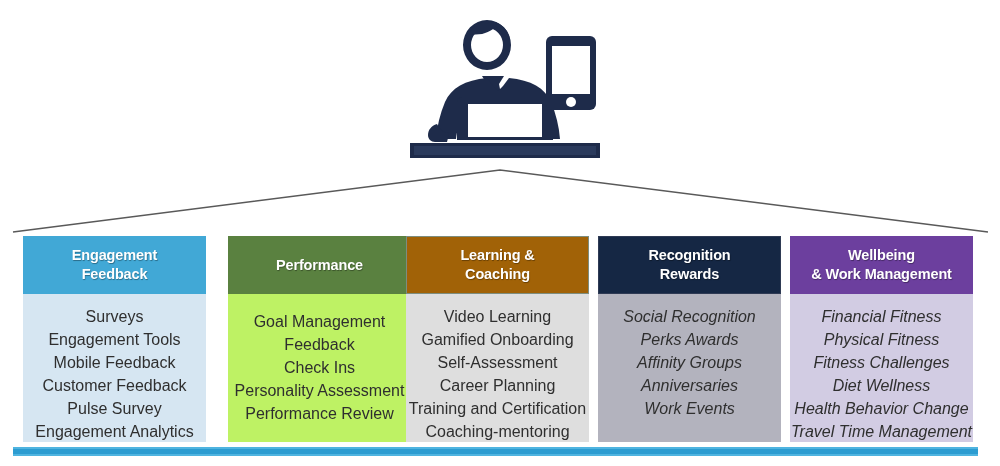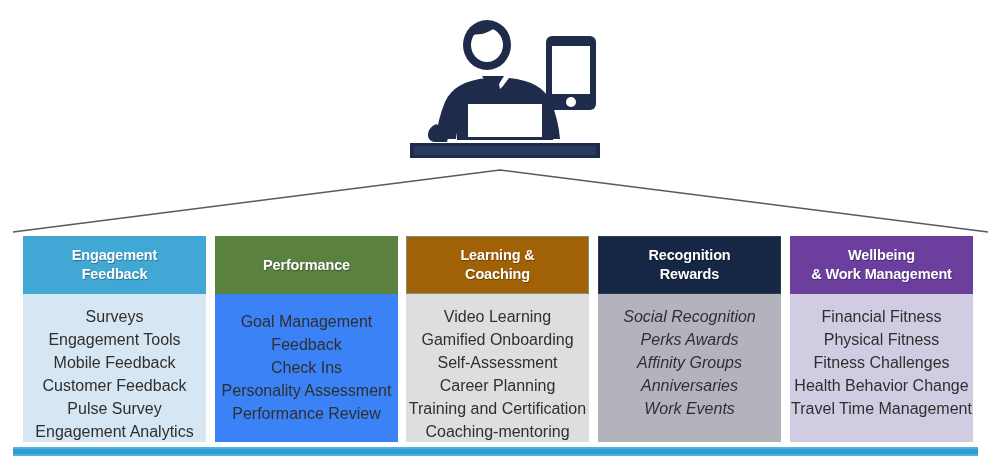--- a/index.html
+++ b/index.html
@@ -158,27 +158,27 @@
       <div class="pillar-body" style="background:#D6E6F2;">
         <span class="item">Surveys</span>
         <span class="item">Engagement Tools</span>
         <span class="item">Mobile Feedback</span>
         <span class="item">Customer Feedback</span>
         <span class="item">Pulse Survey</span>
         <span class="item">Engagement Analytics</span>
       </div>
     </div>
 
-    <div class="pillar" style="left:215px; width:183px;">
+    <div class="pillar" style="left:228px; width:183px;">
       <div class="pillar-header" style="background:#5A8140; border:1px solid #5A8140;">
         <span>
           <span>Performance</span>
         </span>
       </div>
-      <div class="pillar-body" style="background:#3b82f6; padding-top:16px;">
+      <div class="pillar-body" style="background:#bef264; padding-top:16px;">
         <span class="item">Goal Management</span>
         <span class="item">Feedback</span>
         <span class="item">Check Ins</span>
         <span class="item">Personality Assessment</span>
         <span class="item">Performance Review</span>
       </div>
     </div>
 
     <div class="pillar" style="left:406px; width:183px;">
       <div class="pillar-header" style="background:#a16207; border:1px solid #7D8D7F;">
@@ -213,24 +213,25 @@
       </div>
     </div>
 
     <div class="pillar" style="left:790px; width:183px;">
       <div class="pillar-header" style="background:#6C3F9E; border:1px solid #6C3F9E;">
         <span>
           <span>Wellbeing</span><br>
           <span>&amp; Work Management</span>
         </span>
       </div>
-      <div class="pillar-body" style="background:#D2CCE3;">
+      <div class="pillar-body" style="background:#D2CCE3;font-style:italic;">
         <span class="item">Financial Fitness</span>
         <span class="item">Physical Fitness</span>
         <span class="item">Fitness Challenges</span>
+        <span class="item">Diet Wellness</span>
         <span class="item">Health Behavior Change</span>
         <span class="item">Travel Time Management</span>
       </div>
     </div>
 
   </div>
 
   <div id="base-bar"></div>
 
 </div>

